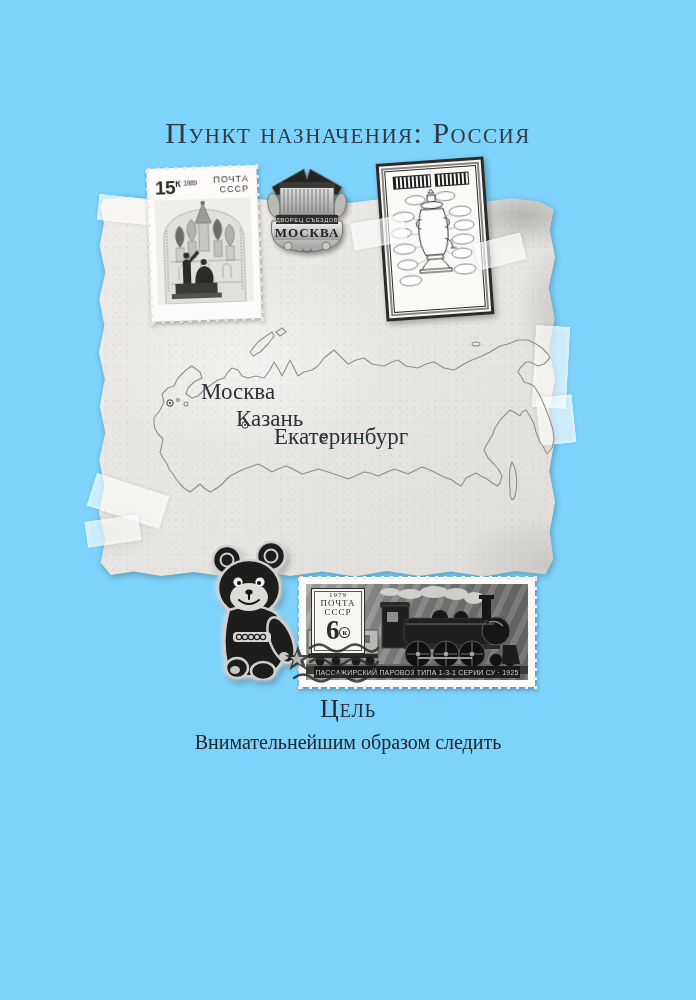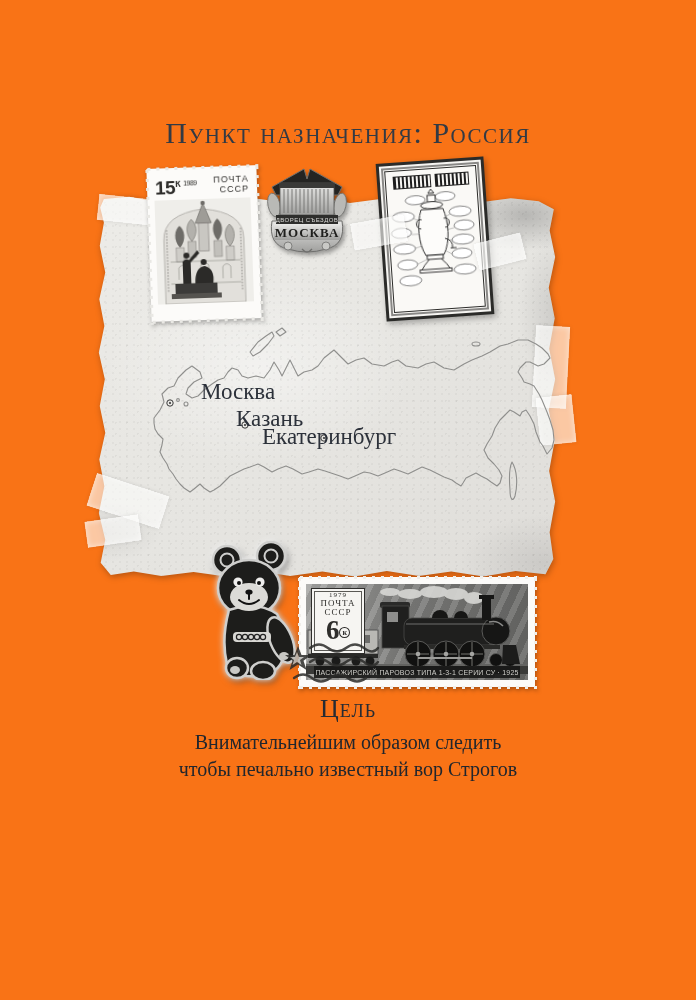--- a/index.html
+++ b/index.html
@@ -1,17 +1,17 @@
 <!DOCTYPE html>
 <html><head>
 <meta charset="utf-8">
 <style>
   html,body{margin:0;padding:0;background:#ffffff;}
   .page{
-    position:relative;width:696px;height:1000px;background:#f97316;overflow:hidden;
+    position:relative;width:696px;height:1000px;background:#7dd3fc;overflow:hidden;
     font-family:"Liberation Serif","DejaVu Serif",serif;color:#23272e;
   }
   
   .title{
     position:absolute;top:116px;left:0;width:100%;text-align:center;
     font-size:30px;font-variant-caps:small-caps;letter-spacing:1.5px;color:#333a44;
   }
   
   .paper-wrap{position:absolute;left:0;top:0;width:696px;height:1000px;filter:drop-shadow(1px 2px 3px rgba(0,0,0,.28));}
   .paper{
@@ -66,21 +66,21 @@
     box-shadow:inset 0 0 0 2px #f6f5f2,inset 0 0 0 4px rgba(43,43,41,.55);}
   .card-inner{position:absolute;inset:5px;border:1px solid #2b2b29;}
   .card-title{display:flex;justify-content:center;gap:4px;margin-top:5px;}
   .tbar{height:11px;border:1px solid #1e1e1e;background:repeating-linear-gradient(90deg,#1e1e1e 0 2px,#f7f6f3 2px 4px);}
   .tbar.a{width:36px;} .tbar.b{width:32px;}
   
   .map{position:absolute;left:126px;top:326px;width:432px;height:202px;}
   .city-label{position:absolute;font-size:23px;color:#2c313a;white-space:nowrap;}
   .cl-moscow{left:201px;top:379px;}
   .cl-kazan{left:236px;top:406px;}
-  .cl-ekb{left:262px;top:424px;}
+  .cl-ekb{left:274px;top:424px;}
   
   .bear{position:absolute;left:205px;top:540px;width:98px;height:140px;
     filter:drop-shadow(0 0 3px rgba(255,255,255,.95)) drop-shadow(2px 3px 2px rgba(0,0,0,.35));}
   
   .stamp-train{left:299px;top:577px;width:236px;height:110px;--hole:#f0eeea;}
   .train-art{position:absolute;inset:7px;overflow:hidden;
     background:linear-gradient(100deg,#a9a9a7,#7d7d7b 45%,#686866);}
   .train-art::before{content:"";position:absolute;inset:0;
     background:repeating-linear-gradient(115deg,rgba(255,255,255,.10) 0 6px,rgba(0,0,0,.08) 6px 14px);}
   .train-svg{position:absolute;inset:0;}
@@ -396,16 +396,15 @@
     <g fill="none" stroke="#2c2c2a" stroke-width="2.4" stroke-linecap="round">
       <path d="M26,12 q 9,-7 18,0 t 18,0 t 18,0 t 14,0"></path>
       <path d="M26,26 q 9,-7 18,0 t 18,0 t 18,0 t 14,0"></path>
       <path d="M10,42 q 9,-7 18,0 t 18,0 t 18,0 t 18,0"></path>
     </g>
   </svg>
 
   <div class="goal-heading">Цель</div>
   <div class="goal-text">
     <div>Внимательнейшим образом следить</div>
-    <div>чтобы печально известный вор Строгов</div>
   </div>
 
 </div>
 
 </body></html>

